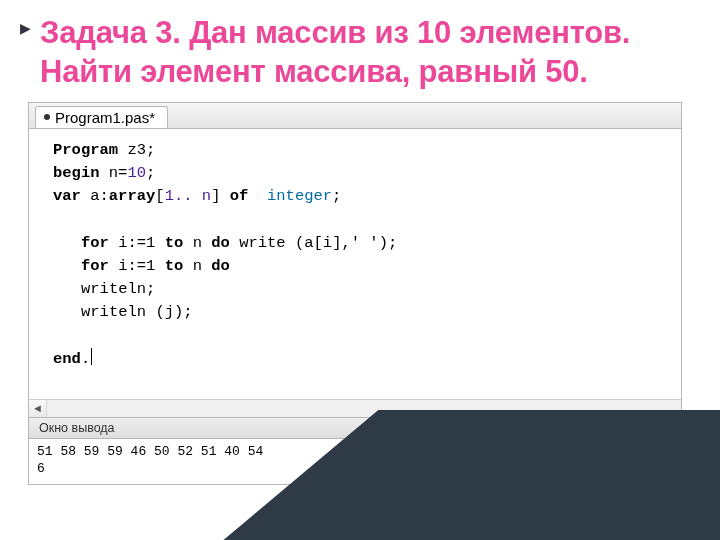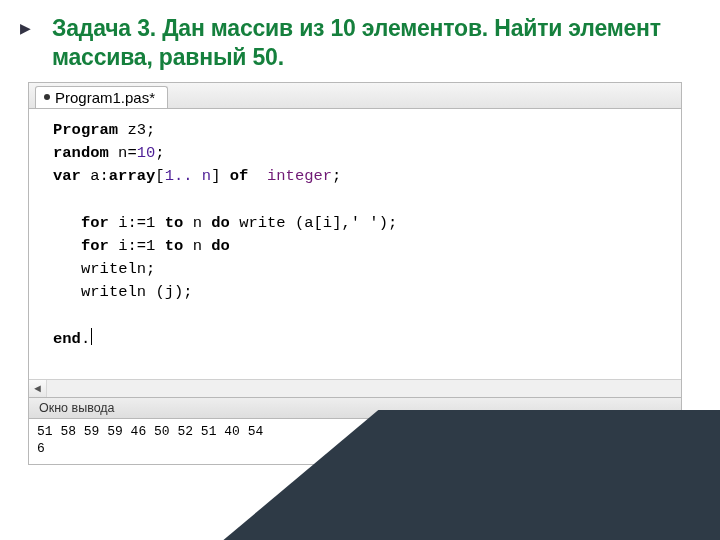--- a/index.html
+++ b/index.html
@@ -21,26 +21,25 @@
     margin-bottom: 10px;
   }
   .bullet {
     color: #333344;
     font-size: 14px;
     line-height: 28px;
     width: 12px;
     flex-shrink: 0;
   }
   .title {
-    font-size: 23px;
+    font-size: 31px;
     font-weight: bold;
-    color: #15803d;
+    color: #ec4899;
     line-height: 1.25;
     letter-spacing: -0.2px;
-    margin-left: 12px;
   }
   .ide-wrap {
     margin-left: 8px;
     margin-right: 2px;
     border: 1px solid #b8b8b8;
   }
   .tab-bar {
     height: 26px;
     background: linear-gradient(#f5f5f5, #e5e5e5);
     border-bottom: 1px solid #b8b8b8;
@@ -70,21 +69,21 @@
     padding: 10px 10px 12px 24px;
     font-family: 'Courier New', monospace;
     font-size: 15.5px;
     line-height: 1.5;
     color: #000;
     min-height: 270px;
     position: relative;
   }
   .editor .line { white-space: pre; }
   .kw { font-weight: bold; color: #000; }
-  .ty { color: #701a75; }
+  .ty { color: #0369a1; }
   .nm { color: #4c1d95; }
   .cursor {
     display: inline-block;
     width: 1px;
     height: 17px;
     background: #000;
     vertical-align: -2px;
     margin-left: 1px;
   }
   .ind1 { padding-left: 28px; }
@@ -158,21 +157,21 @@
   <div class="ide-wrap">
     <div class="tab-bar">
       <div class="tab">
         <span class="dot"></span>
         <span>Program1.pas*</span>
       </div>
     </div>
 
     <div class="editor">
       <div class="line"><span class="kw">Program</span><span> z3;</span></div>
-      <div class="line"><span class="kw">random</span><span> n=</span><span class="nm">10</span><span>;</span></div>
+      <div class="line"><span class="kw">begin</span><span> n=</span><span class="nm">10</span><span>;</span></div>
       <div class="line"><span class="kw">var</span><span> a:</span><span class="kw">array</span><span>[</span><span class="nm">1.. n</span><span>] </span><span class="kw">of</span><span>  </span><span class="ty">integer</span><span>;</span></div>
       <div class="line">&nbsp;</div>
       <div class="line ind1"><span class="kw">for</span><span> i:=1 </span><span class="kw">to</span><span> n </span><span class="kw">do</span><span> write (a[i],' ');</span></div>
       <div class="line ind1"><span class="kw">for</span><span> i:=1 </span><span class="kw">to</span><span> n </span><span class="kw">do</span></div>
       <div class="line ind1"><span>writeln;</span></div>
       <div class="line ind1"><span>writeln (j);</span></div>
       <div class="line">&nbsp;</div>
       <div class="line"><span class="kw">end</span><span>.</span><span class="cursor"></span></div>
     </div>
 

